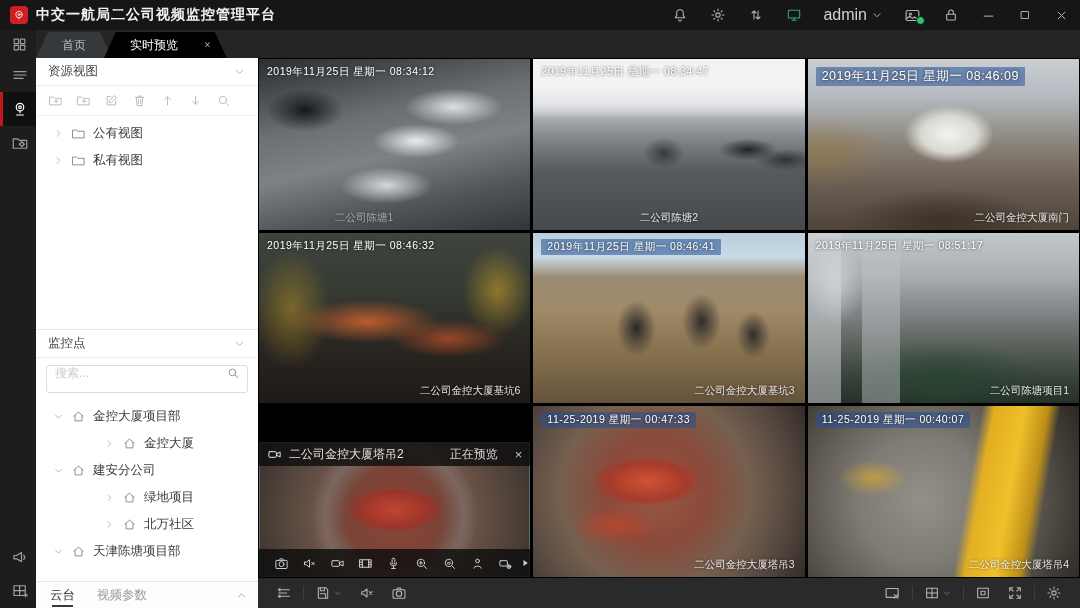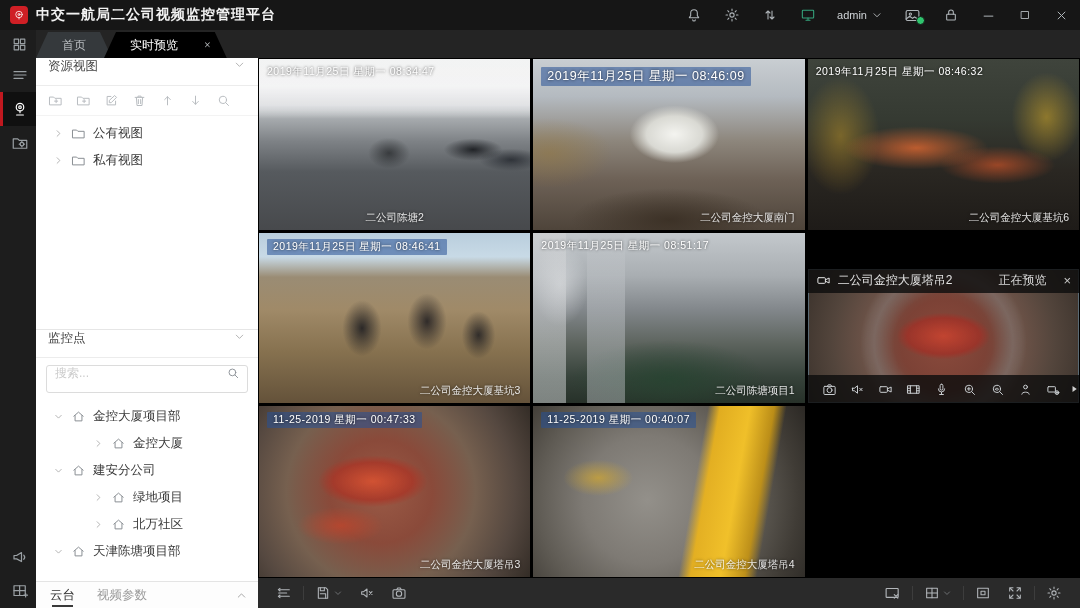--- a/index.html
+++ b/index.html
@@ -10,21 +10,21 @@
   svg.ic{stroke:currentColor;fill:none;stroke-width:1.6;stroke-linecap:round;stroke-linejoin:round;}
 
   
   #titlebar{position:absolute;left:0;top:0;width:1080px;height:30px;background:#161616;
             display:flex;align-items:center;color:#e8e8e8;}
   #logo{width:18px;height:18px;margin:0 8px 0 10px;border-radius:4px;background:#cf1f25;
         display:flex;align-items:center;justify-content:center;color:#fff;}
   #app-title{font-size:14px;font-weight:bold;color:#f2f2f2;letter-spacing:1px;}
   #tb-right{margin-left:auto;display:flex;align-items:center;gap:0;height:100%;}
   .tb-btn{height:100%;padding:0 11px;display:flex;align-items:center;color:#aeb4b8;cursor:pointer;}
-  .tb-user{font-size:11px;color:#cfd3d6;display:flex;align-items:center;gap:4px;padding:0 10px;}
+  .tb-user{font-size:16px;color:#cfd3d6;display:flex;align-items:center;gap:4px;padding:0 10px;}
   .tint-green{color:#35a47c;}
   .dot-green{position:absolute;right:7px;bottom:5px;width:7px;height:7px;border-radius:50%;
              background:#2fc46e;border:1px solid #161616;}
   .rel{position:relative;}
 
   
   #tabbar{position:absolute;left:36px;top:30px;width:1044px;height:28px;background:#242424;
           display:flex;align-items:flex-end;font-family:Liberation Serif, serif;}
   .tab{height:26px;display:flex;align-items:center;font-size:12px;padding:0 26px;
        clip-path:polygon(12px 0,calc(100% - 12px) 0,100% 100%,0 100%);cursor:pointer;}
@@ -37,32 +37,32 @@
         display:flex;flex-direction:column;align-items:stretch;color:#9aa0a4;}
   .rail-item{height:34px;display:flex;align-items:center;justify-content:center;cursor:pointer;
              border-left:3px solid transparent;}
   .rail-item.small{height:28px;}
   .rail-item.active{background:#101010;border-left-color:#c0181f;color:#fff;}
   .rail-spacer{flex:1;}
 
   
   #panel{position:absolute;left:36px;top:58px;width:222px;height:550px;background:#fff;
          display:flex;flex-direction:column;font-size:12.5px;color:#333;}
-  .panel-hd{height:27px;display:flex;padding:0 12px;border-bottom:1px solid #ececec;
+  .panel-hd{height:27px;display:flex;align-items:center;padding:0 12px;border-bottom:1px solid #ececec;
             color:#444;}
   .panel-hd .chev{margin-left:auto;color:#a8a8a8;}
   #res-toolbar{height:29px;display:flex;align-items:center;gap:13px;padding:0 4px 0 12px;
                color:#b9bdc1;border-bottom:1px solid #f3f3f3;}
   #res-toolbar .t-ic{cursor:pointer;display:flex;}
   .tree{padding:4px 0;}
   .tree-row{height:27px;display:flex;align-items:center;cursor:pointer;color:#3a3a3a;}
   .tree-row .chev{color:#9a9a9a;width:12px;display:flex;justify-content:center;}
   .tree-row .node-ic{color:#8a8f94;margin:0 7px 0 7px;display:flex;}
   .lvl0{padding-left:16px;}
-  .lvl1{padding-left:56px;}
+  .lvl1{padding-left:56px;margin-left:11px;}
   #panel-gap{height:151px;}
   #mon-hd{border-top:1px solid #e6e6e6;}
   #search-wrap{padding:7px 10px 6px 10px;}
   #search-box{position:relative;height:26px;border:1px solid #dcdcdc;border-radius:3px;
               display:flex;align-items:flex-start;}
   #search-box input{border:0;outline:0;background:transparent;flex:1;font-size:12px;color:#555;
                     padding:0 26px 0 8px;font-family:inherit;}
   #search-box input::placeholder{color:#cccccc;}
   #search-box .mag{position:absolute;right:7px;color:#8a8f94;display:flex;}
   #panel-tabs{margin-top:auto;height:26px;border-top:1px solid #e4e4e4;display:flex;align-items:center;
@@ -604,20 +604,24 @@
         <span>视频参数</span>
       </div>
     <svg class="ic chev" width="13" height="13">
         <use href="#i-chevu"></use>
       </svg>
   </div>
 </div>
 
 <div id="grid">
 
+  <div class="cell s1">
+    <span class="ts">2019年11月25日 星期一 08:34:12</span>
+    <span class="cam-label faint">二公司陈塘1</span>
+  </div>
 
   <div class="cell s2">
     <span class="ts">2019年11月25日 星期一 08:34:47</span>
     <span class="cam-label center">二公司陈塘2</span>
   </div>
 
   <div class="cell s3">
     <span class="ts chip big">2019年11月25日 星期一 08:46:09</span>
     <span class="cam-label">二公司金控大厦南门</span>
   </div>

